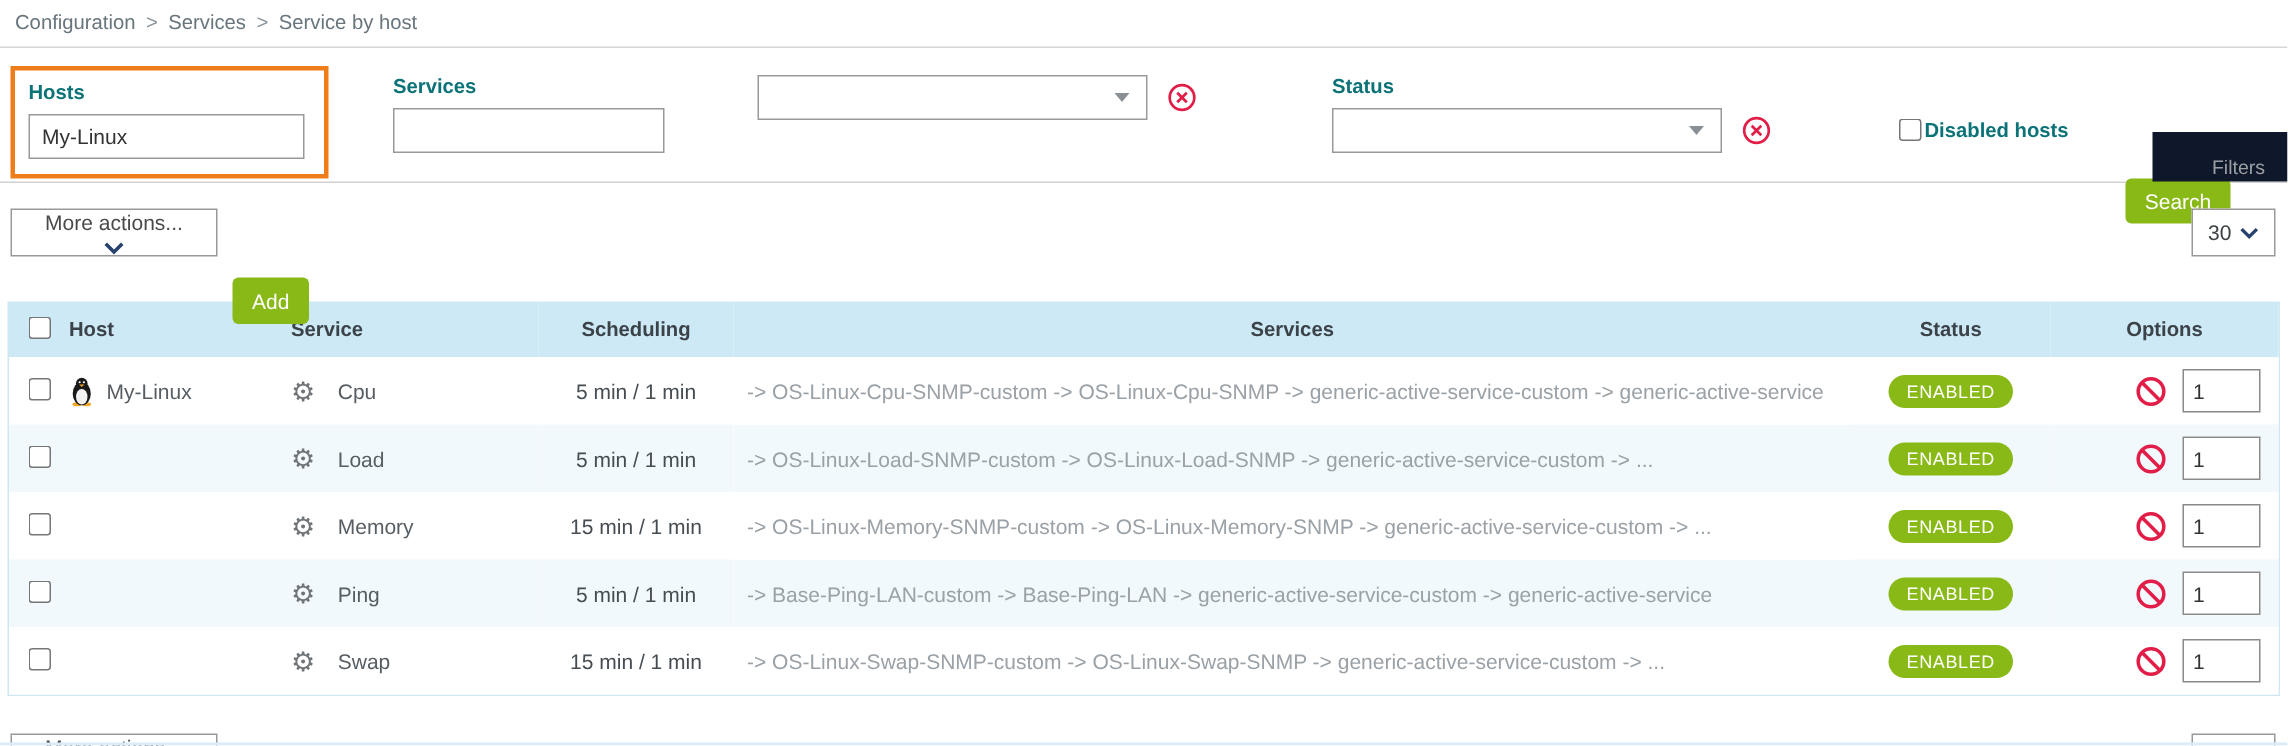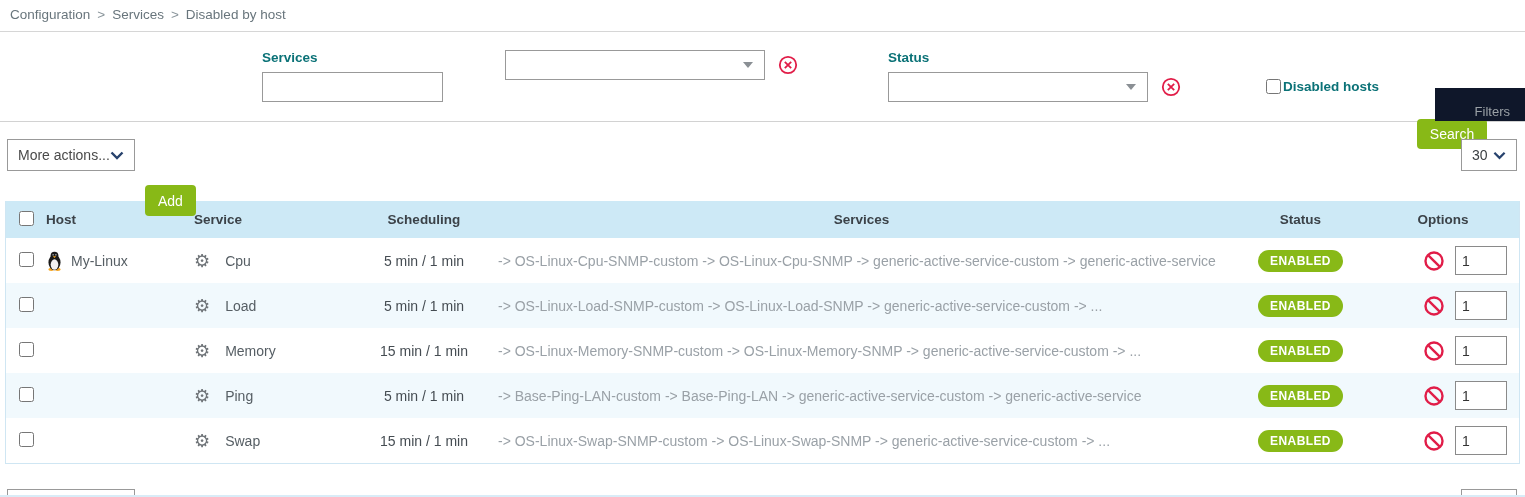--- a/index.html
+++ b/index.html
@@ -105,21 +105,21 @@
     border: 1px solid #999;
     background: #fff;
     height: 32px;
     display: flex;
     align-items: center;
     justify-content: space-between;
     padding: 0 10px;
     cursor: pointer;
     color: #4a4a4a;
   }
-  .sel-actions { width: 128px; }
+  .sel-actions { width: 138px; flex-direction: column; }
   .sel-pagesize { width: 56px; position: absolute; right: 8px; color: #3c4043; }
   .add-btn { margin-left: 10px; height: 31px; padding: 0 13px; }
 
   
   .svc-table-wrap { margin: 16px 5px; border: 1px solid #cfe6f3; border-top: none; }
   table { width: 100%; border-collapse: collapse; table-layout: fixed; }
   thead tr { background: #cde9f6; height: 37px; }
   th {
     text-align: left; font-size: 13.5px; font-weight: bold; color: #3b4248;
     padding: 0;
@@ -140,21 +140,21 @@
   .service-cell { display: flex; align-items: center; gap: 15px; color: #565e64; }
   .gear { color: #6f7478; font-size: 18px; line-height: 1; }
   .sched-cell { text-align: center; color: #454c52; }
   .template-cell { color: #9aa1a7; white-space: nowrap; overflow: hidden; padding-left: 9px; }
   th.th-sched, th.th-template, th.th-status, th.th-options { text-align: center; }
   .status-cell { text-align: center; }
   .badge {
     display: inline-block;
     background: #88b917;
     color: #fff;
-    font-weight: bold;
+    font-weight: normal;
     font-size: 12px;
     letter-spacing: 0.4px;
     padding: 4px 12px;
     border-radius: 11px;
   }
   .options-cell { display: flex; align-items: center; justify-content: flex-end; gap: 10px; padding-right: 12px; height: 45px; }
   .opt-input {
     width: 52px; height: 29px;
     border: 1px solid #8a8a8a;
     padding: 0 6px;
@@ -162,25 +162,29 @@
     color: #333;
     font-family: "Liberation Sans", sans-serif;
   }
   .page-bottom-line { position: absolute; left: 0; bottom: 0; width: 100%; height: 2px; background: #d9ecf7; }
   svg { display: block; }
 </style>
 </head>
 <body>
 
 <div class="breadcrumb">
-  <span>Configuration</span><span class="sep">&gt;</span><span>Services</span><span class="sep">&gt;</span><span>Disabled by host</span>
+  <span>Configuration</span><span class="sep">&gt;</span><span>Services</span><span class="sep">&gt;</span><span>Service by host</span>
 </div>
 
 <div class="filter-panel">
 
+  <div class="hosts-box">
+    <label class="flabel">Hosts</label>
+    <input class="ftext" type="text" value="My-Linux" style="">
+  </div>
 
   <div class="services-box">
     <label class="flabel">Services</label>
     <input class="ftext" type="text" value="" style="">
   </div>
 
   <div class="templates-box">
     <div class="select-row">
       <div class="fselect">
         <span></span>

